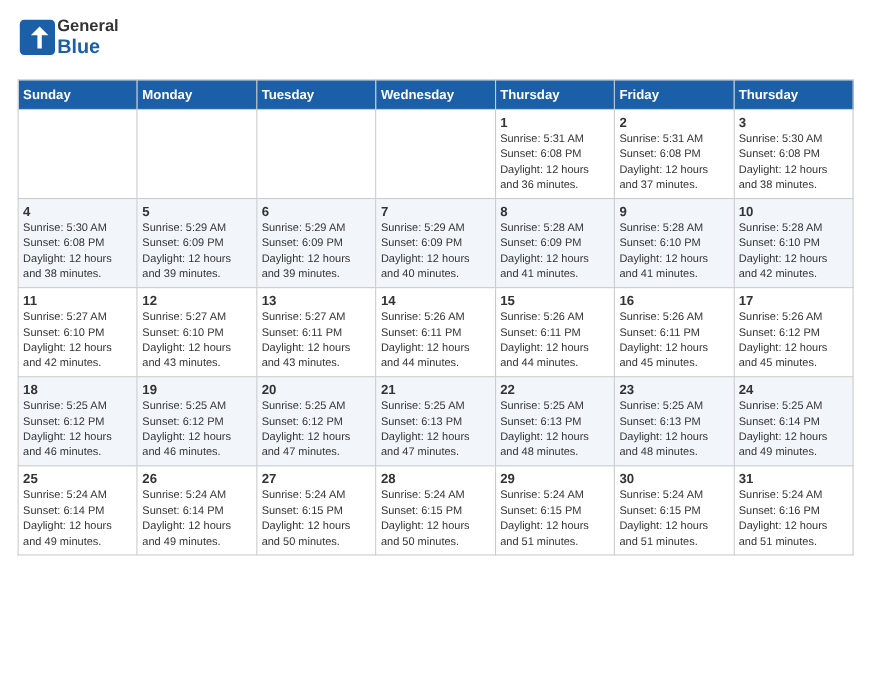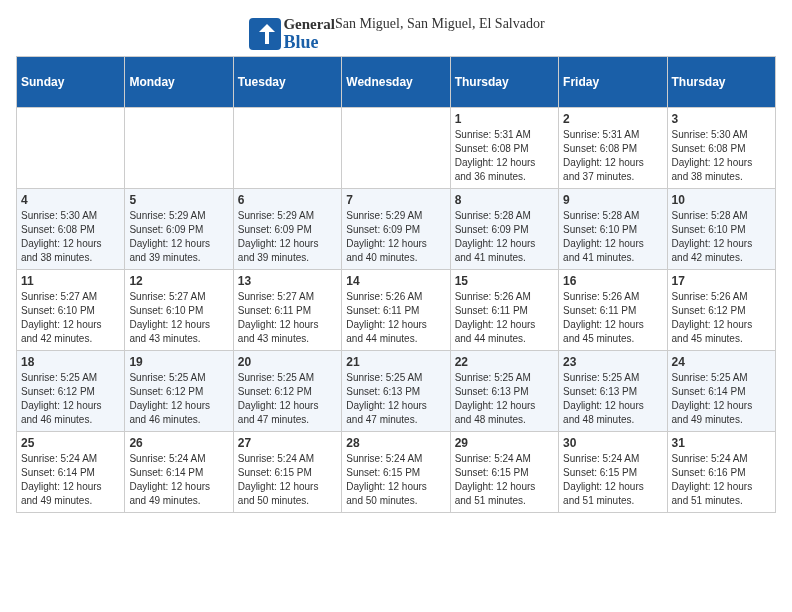--- a/index.html
+++ b/index.html
@@ -5,24 +5,23 @@
     * { box-sizing: border-box; margin: 0; padding: 0; }
     body {
       font-family: Arial, sans-serif;
       background: #fff;
       width: 792px;
       min-height: 612px;
       padding: 16px;
     }
     .header {
       display: flex;
-      justify-content: center;
+      justify-content: space-between;
       align-items: flex-start;
-      margin-bottom: 4px;
-      font-family: Liberation Serif, serif;
+      margin-bottom: 20px;
     }
     .logo-text {
       display: flex;
       flex-direction: column;
       font-size: 18px;
       font-weight: bold;
       line-height: 1.1;
     }
     .title-block {
       text-align: right;
@@ -37,21 +36,21 @@
       color: #333;
     }
     table {
       width: 100%;
       border-collapse: collapse;
       font-size: 11px;
     }
     thead th {
       background: #1a5fa8;
       color: #fff;
-      padding: 18px 4px;
+      padding: 6px 4px;
       text-align: left;
       font-size: 12px;
       font-weight: bold;
       border: 1px solid #ccc;
     }
     tbody td {
       border: 1px solid #ccc;
       vertical-align: top;
       padding: 4px;
       width: 14.28%;
@@ -90,21 +89,20 @@
     <svg width="36" height="36" viewBox="0 0 36 36">
       <rect x="2" y="2" width="32" height="32" rx="4" fill="#1a5fa8"></rect>
       <polygon points="20,8 28,16 22,16 22,28 18,28 18,16 12,16" fill="white"></polygon>
     </svg>
     <div class="logo-text">
       <span style="color:#333;font-size:15px;font-weight:bold;">General</span>
       <span style="color:#1a5fa8;font-size:18px;font-weight:bold;">Blue</span>
     </div>
   </div>
   <div class="title-block">
-    <div class="location-title">San Miguel, San Miguel, El Salvador</div>
   </div>
 </div>
 
 <table>
   <thead>
     <tr>
     <th>Sunday</th>
         <th>Monday</th>
         <th>Tuesday</th>
         <th>Wednesday</th>

